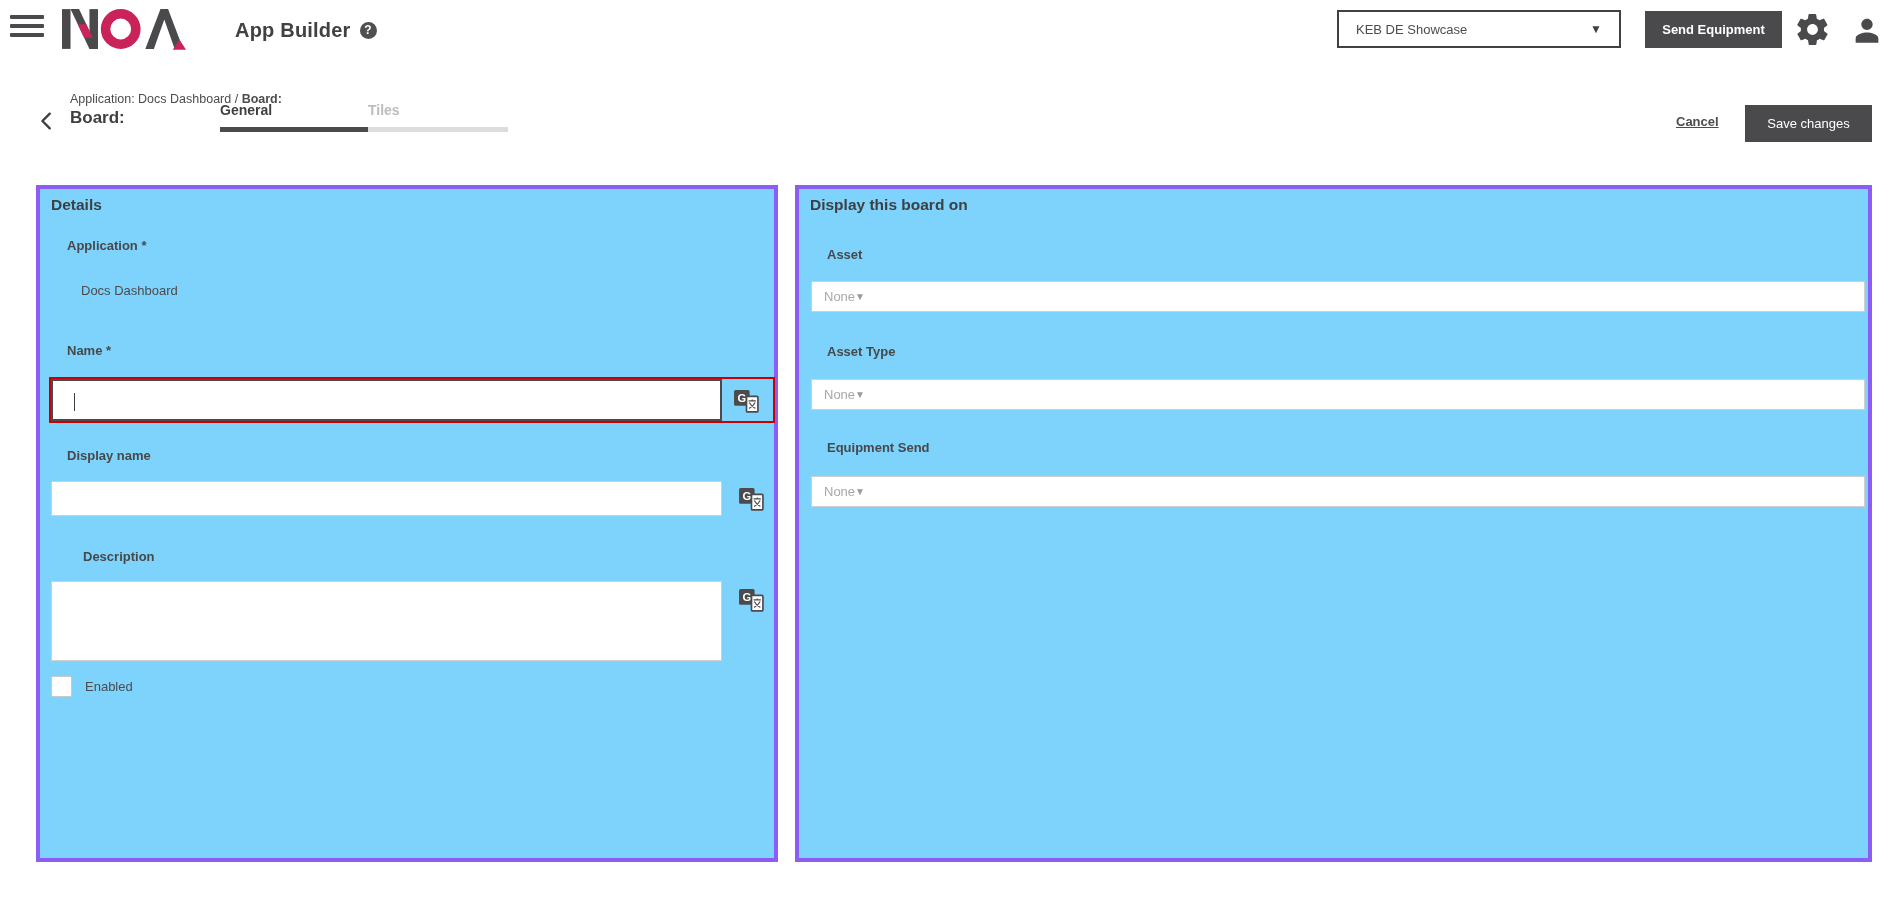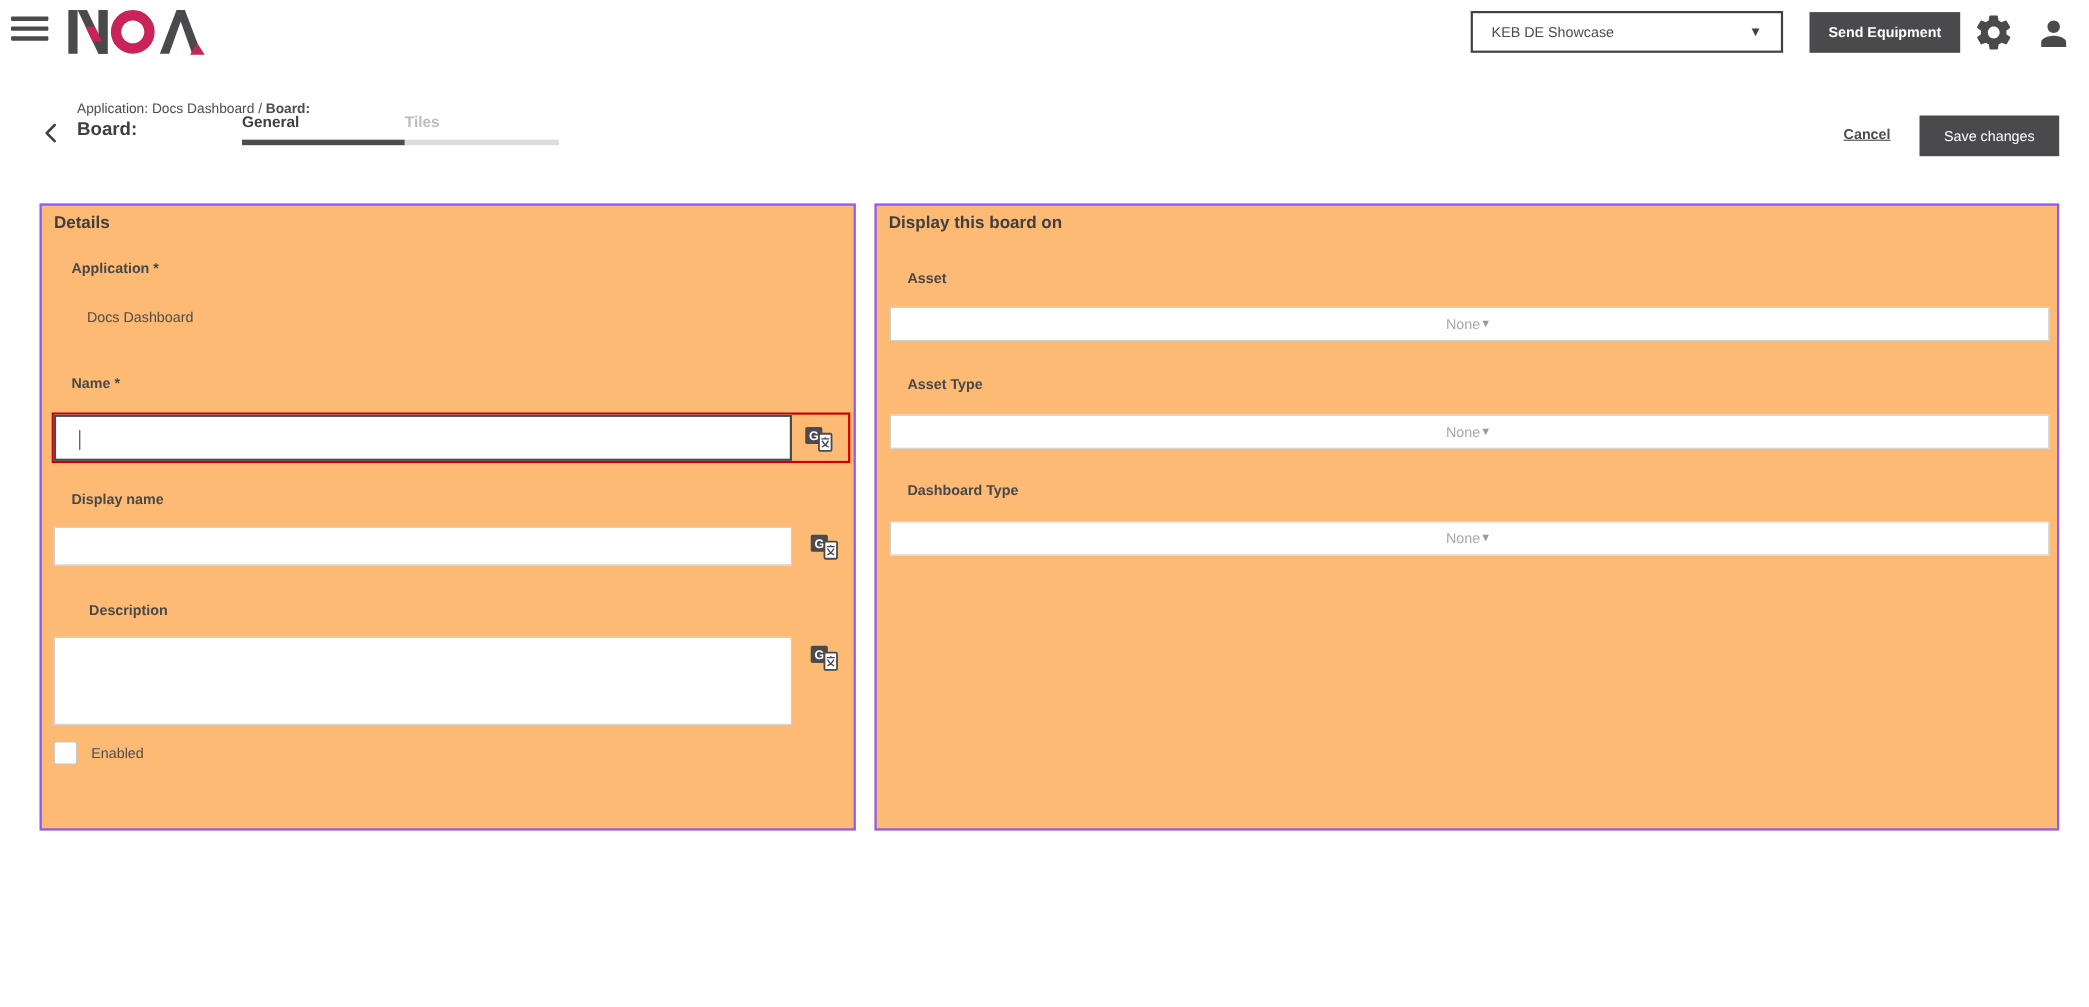--- a/index.html
+++ b/index.html
@@ -35,21 +35,21 @@
   .tabs { position:absolute; left:220px; top:99px; display:flex; }
   .tab { text-align:left; font-size:14px; padding:3px 0 9px 0; border-bottom:5px solid transparent; cursor:pointer; }
   .tab.active { width:148px; color:#3f3f41; font-weight:bold; border-bottom-color:#4b4b4d; }
   .tab.inactive { width:140px; color:#bcbcbc; font-weight:bold; border-bottom-color:#dcdcdc; }
   .cancel-link { position:absolute; left:1676px; top:114px; font-size:13px; font-weight:bold; color:#4c4c4e;
     text-decoration:underline; cursor:pointer; }
   .save-btn { position:absolute; left:1745px; top:105px; width:127px; height:37px; background:#4a4a4c; color:#fff;
     border:none; font-family:inherit; font-size:13px; cursor:pointer; }
 
   
-  .panel { position:absolute; top:185px; height:570px; border:2px solid #8b5cf6; background:#fdba74; }
+  .panel { position:absolute; top:185px; height:677px; border:4px solid #8b5cf6; background:#7dd3fc; }
   .panel.left  { left:36px;  width:742px; }
   .panel.right { left:795px; width:1077px; }
   .panel h2 { position:absolute; left:11px; top:7px; font-size:15.5px; font-weight:bold; color:#3f3f41; }
   .field-label { position:absolute; font-size:13px; font-weight:bold; color:#48484a; }
   .static-value { position:absolute; font-size:13px; color:#4c4c4e; }
 
   
   .input-row { position:absolute; display:flex; align-items:center; }
   .row-error { left:9px; top:188px; width:726px; height:46px; border:2px solid #cc0000; }
   .row-error .text-input { width:671px; height:42px; border:2px solid #4b4b4d; margin:0; position:relative; background:#fff; }
@@ -61,21 +61,21 @@
   .row-desc { left:11px; top:392px; width:724px; height:81px; align-items:flex-start; }
   .row-desc .text-area { width:671px; height:80px; border:1px solid #cfcfcf; background:#fff; }
   .row-desc .xlate { margin-left:16px; margin-top:5px; }
   .xlate { width:27px; height:27px; cursor:pointer; flex:0 0 auto; }
   .check-row { position:absolute; left:11px; top:487px; display:flex; align-items:center; }
   .checkbox { width:21px; height:21px; border:1px solid #c9c9c9; border-radius:2px; background:#fff; cursor:pointer; }
   .check-label { margin-left:13px; font-size:13px; color:#4c4c4e; }
 
   
   .dropdown { position:absolute; left:12px; width:1054px; height:31px; border:1px solid #cfcfcf; background:#fff;
-    display:flex; align-items:center; justify-content:center; padding:0 14px 0 12px; cursor:pointer; }
+    display:flex; align-items:center; justify-content:flex-start; padding:0 14px 0 12px; cursor:pointer; }
   .dropdown .ph { font-size:13px; color:#a8a8a8; }
   .dropdown .arr { font-size:10px; color:#9a9a9a; }
 </style>
 </head>
 <body>
 
 <header>
   <div class="hamburger">
       <i></i>
       <i></i>
@@ -85,20 +85,24 @@
   <svg class="logo" viewBox="0 0 132 46" aria-label="NOA">
     <rect x="0" y="2" width="9" height="42" fill="#4a4a4c"></rect>
     <rect x="29" y="2" width="9" height="42" fill="#4a4a4c"></rect>
     <polygon points="9,2 18,2 38,44 29,44" fill="#4a4a4c"></polygon>
     <polygon points="16.6,18 25.6,18 32.4,32.2 23.4,32.2" fill="#c9235a"></polygon>
     <circle cx="62" cy="23" r="16" fill="none" stroke="#c9235a" stroke-width="10"></circle>
     <path d="M104 2 L112 2 L128 44 L119 44 L108 13 L97 44 L88 44 Z" fill="#4a4a4c"></path>
     <polygon points="124,34 131,45 117,45" fill="#c9235a"></polygon>
   </svg>
 
+  <div class="app-title-wrap">
+    <span class="app-title">App Builder</span>
+    <span class="help-badge">?</span>
+  </div>
 
   <div class="tenant-select">
     <span class="val">KEB DE Showcase</span>
     <span class="arr">▼</span>
   </div>
 
   <button class="feedback-btn">Send Equipment</button>
 
   <svg class="gear-icon" viewBox="0 0 24 24">
     <path fill="#4a4a4c" d="M19.4 13c0-.3.1-.6.1-1s0-.7-.1-1l2.1-1.6c.2-.2.3-.5.1-.7l-2-3.5c-.1-.2-.4-.3-.6-.2l-2.5 1c-.5-.4-1.1-.7-1.7-1l-.4-2.6c0-.2-.2-.4-.5-.4h-4c-.2 0-.4.2-.5.4l-.4 2.6c-.6.2-1.2.6-1.7 1l-2.5-1c-.2-.1-.5 0-.6.2l-2 3.5c-.1.2-.1.5.1.7L4.5 11c0 .3-.1.6-.1 1s0 .7.1 1l-2.1 1.6c-.2.2-.3.5-.1.7l2 3.5c.1.2.4.3.6.2l2.5-1c.5.4 1.1.7 1.7 1l.4 2.6c0 .2.2.4.5.4h4c.2 0 .4-.2.5-.4l.4-2.6c.6-.2 1.2-.6 1.7-1l2.5 1c.2.1.5 0 .6-.2l2-3.5c.1-.2.1-.5-.1-.7L19.4 13zM12 15.5c-1.9 0-3.5-1.6-3.5-3.5s1.6-3.5 3.5-3.5 3.5 1.6 3.5 3.5-1.6 3.5-3.5 3.5z"></path>
@@ -186,18 +190,18 @@
     <span class="ph">None</span>
     <span class="arr">▼</span>
   </div>
 
   <span class="field-label" style="left:28px; top:155px;">Asset Type</span>
   <div class="dropdown" style="top:190px;">
     <span class="ph">None</span>
     <span class="arr">▼</span>
   </div>
 
-  <span class="field-label" style="left:28px; top:251px;">Dashboard Type</span>
+  <span class="field-label" style="left:28px; top:251px;">Equipment Send</span>
   <div class="dropdown" style="top:287px;">
     <span class="ph">None</span>
     <span class="arr">▼</span>
   </div>
 </section>
 
 </body></html>

